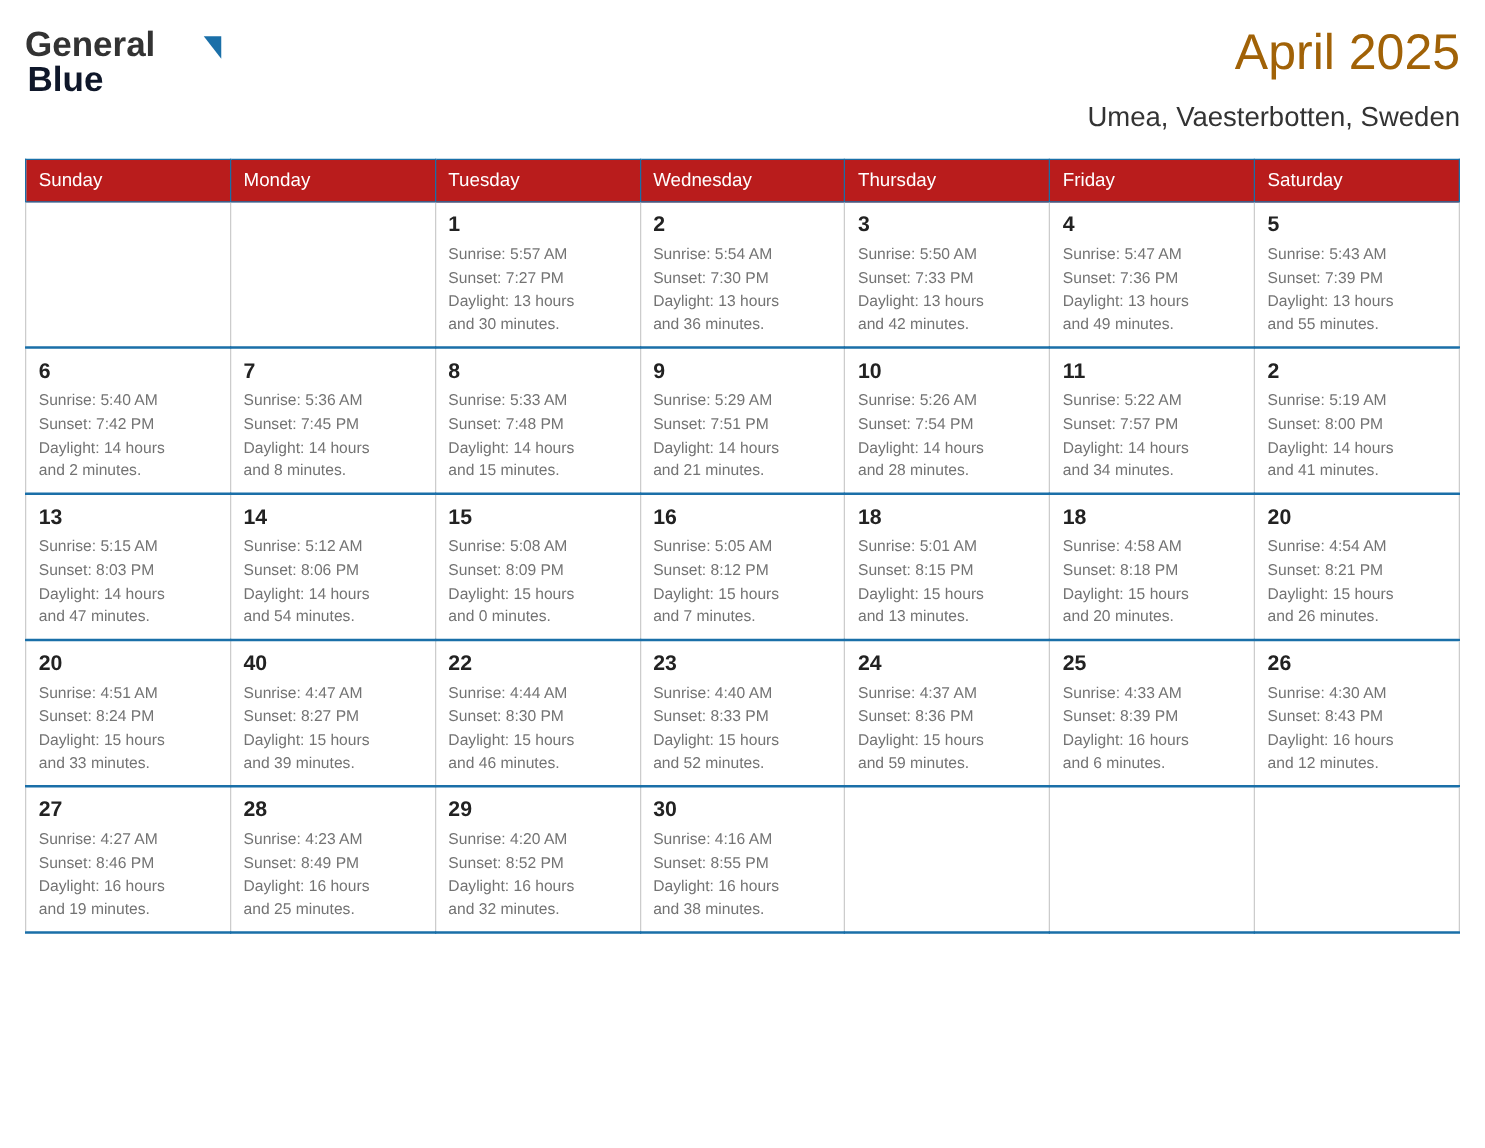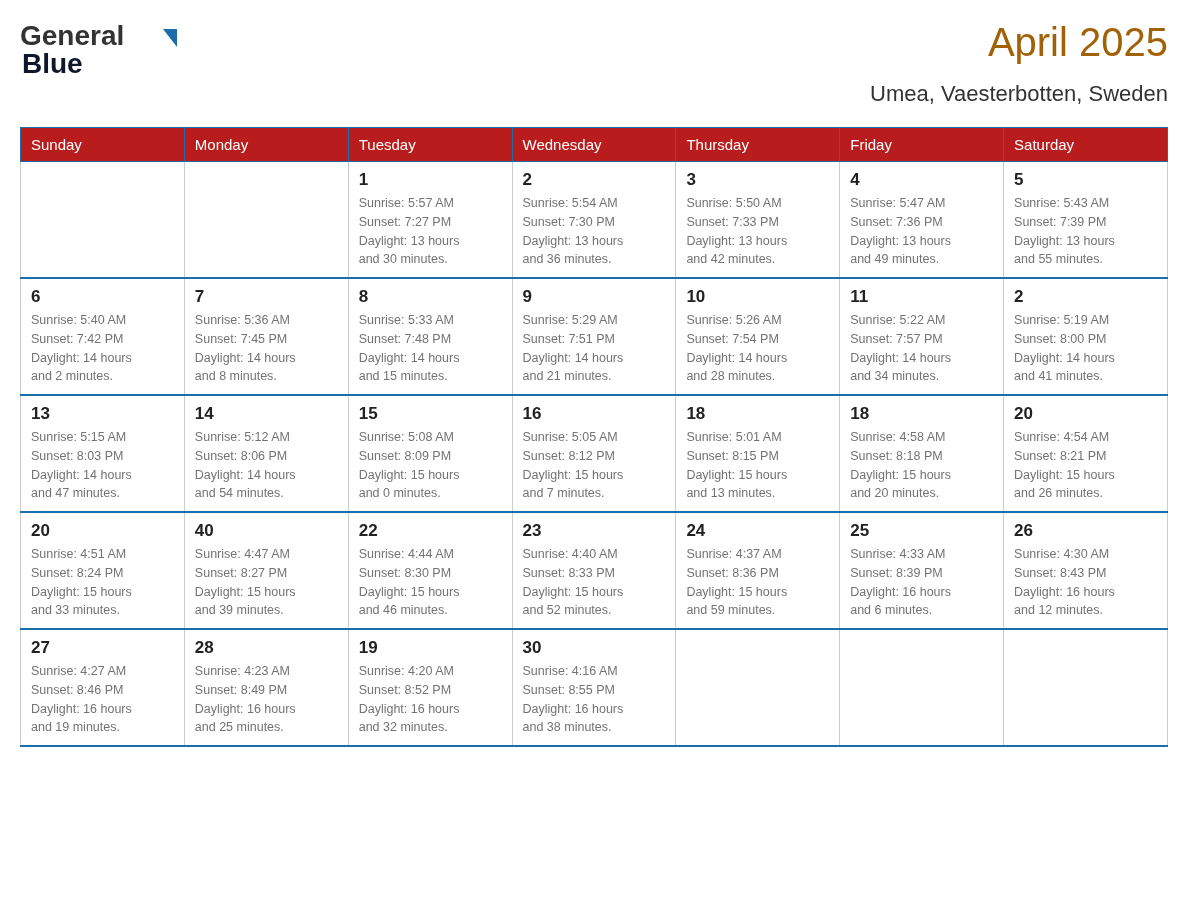--- a/index.html
+++ b/index.html
@@ -251,21 +251,21 @@
       <tr>
         <td>
           <span class="day-number">27</span>
           <div class="day-info">Sunrise: 4:27 AM<br>Sunset: 8:46 PM<br>Daylight: 16 hours<br>and 19 minutes.</div>
         </td>
         <td>
           <span class="day-number">28</span>
           <div class="day-info">Sunrise: 4:23 AM<br>Sunset: 8:49 PM<br>Daylight: 16 hours<br>and 25 minutes.</div>
         </td>
         <td>
-          <span class="day-number">19</span>
+          <span class="day-number">29</span>
           <div class="day-info">Sunrise: 4:20 AM<br>Sunset: 8:52 PM<br>Daylight: 16 hours<br>and 32 minutes.</div>
         </td>
         <td>
           <span class="day-number">30</span>
           <div class="day-info">Sunrise: 4:16 AM<br>Sunset: 8:55 PM<br>Daylight: 16 hours<br>and 38 minutes.</div>
         </td>
         <td class="empty"></td>
         <td class="empty"></td>
         <td class="empty"></td>
       </tr>

